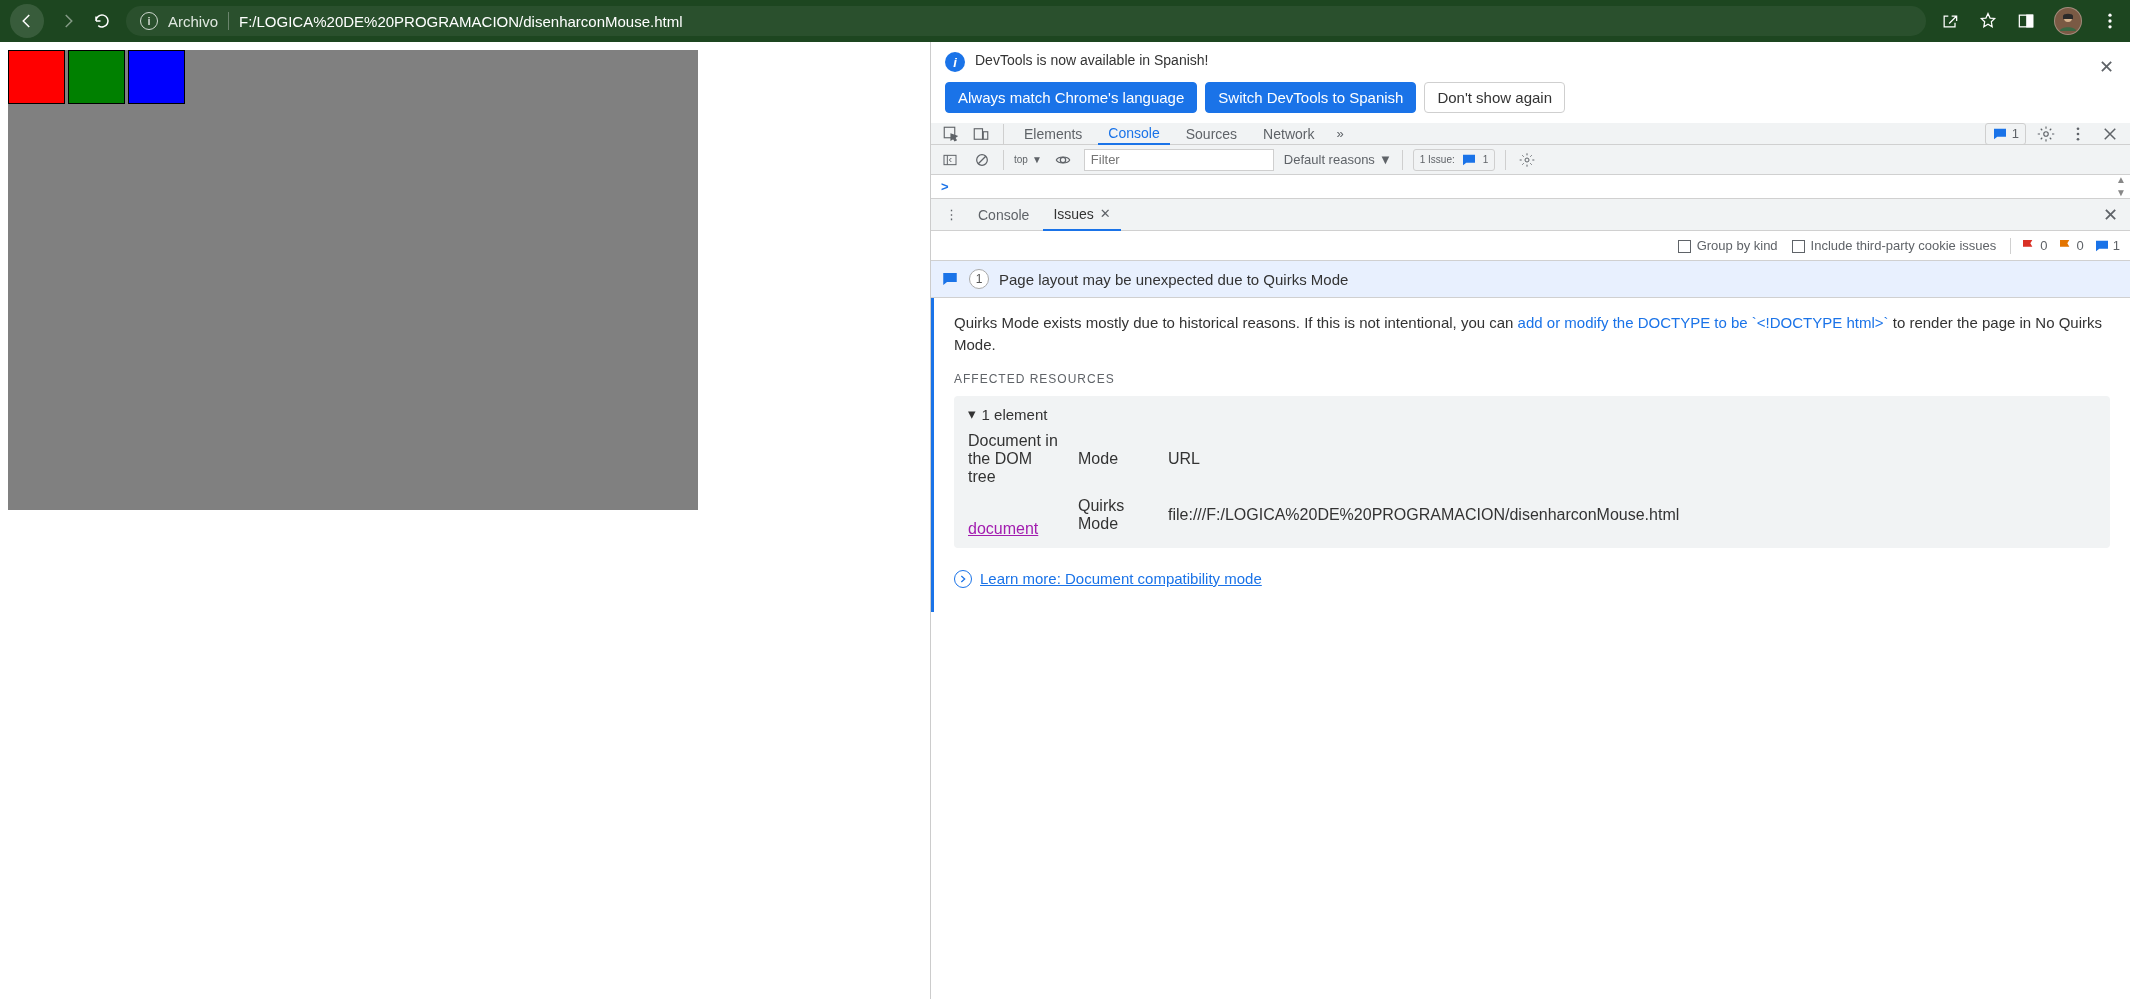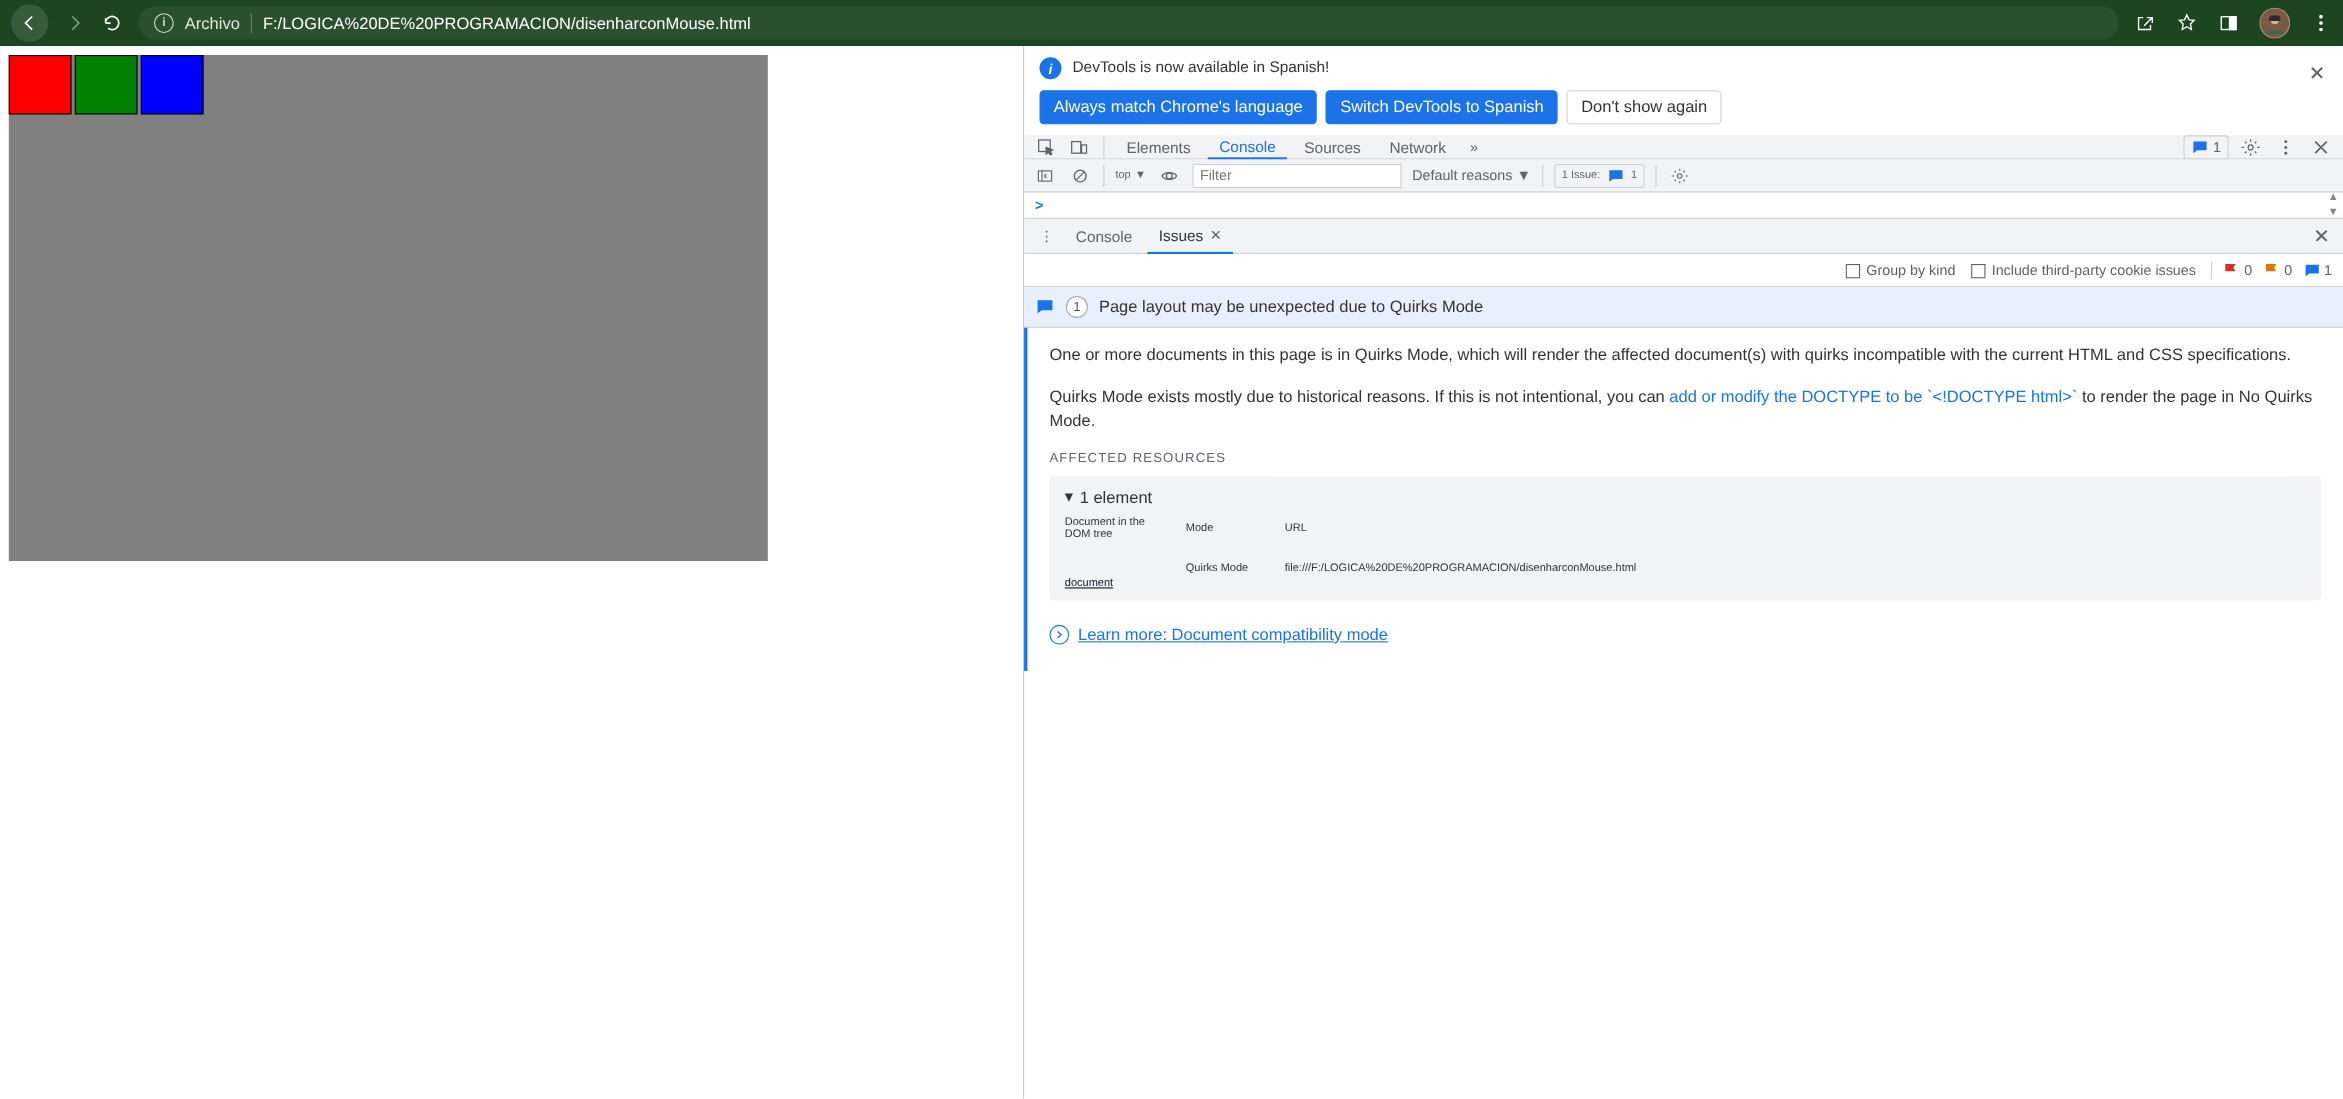--- a/index.html
+++ b/index.html
@@ -88,23 +88,23 @@
   .issue-row .count-circle{width:20px;height:20px;border-radius:50%;border:1px solid #aaa;background:#fff;display:flex;align-items:center;justify-content:center;font-size:12px;color:#555;}
   .issue-row .title{font-size:15px;color:#333;}
 
   .issue-detail { border-left:3px solid #1a73e8; padding:14px 20px 24px 20px; font-size:15px; color:#333;}
   .issue-detail p { margin-bottom:16px; line-height:1.45;}
   .issue-detail a { color:#1a73e8; text-decoration:none;}
   .aff-title { font-size:12px;letter-spacing:1px;color:#5f6368;margin:6px 0 10px;text-transform:uppercase;}
   .aff-box { background:#f1f3f4;border-radius:4px;padding:10px 14px;}
   .aff-head { font-size:15px;color:#333;margin-bottom:8px;}
   .aff-head .tri{display:inline-block;margin-right:6px;transform:translateY(-1px);}
-  .aff-table { display:grid;grid-template-columns: 90px 70px 1fr;gap:6px 20px;font-size:10px;color:#333;align-items:center;}
+  .aff-table { display:grid;grid-template-columns: 90px 70px 1fr;gap:6px 20px;font-size:16px;color:#333;align-items:center;}
   .aff-table .hdr{color:#333;}
-  .aff-table .doclink{color:#0f172a;text-decoration:underline;margin-top:28px;}
+  .aff-table .doclink{color:#a21caf;text-decoration:underline;margin-top:28px;}
   .learn-row{display:flex;align-items:center;gap:8px;margin-top:22px;}
   .learn-row .circ-arrow{width:18px;height:18px;border:1.5px solid #1a73e8;border-radius:50%;display:flex;align-items:center;justify-content:center;}
   .learn-row .circ-arrow svg{width:10px;height:10px;}
   .learn-row a{color:#1a73e8;text-decoration:underline;font-size:15px;}
 </style>
 </head>
 <body>
 
 <div class="browser-bar">
   <div class="back-circle">
@@ -327,21 +327,20 @@
 
     <div class="issue-row">
       <svg class="msg" viewBox="0 0 24 24">
           <path d="M3 4h18v12H8l-5 4z"></path>
         </svg>
       <div class="count-circle">1</div>
       <div class="title">Page layout may be unexpected due to Quirks Mode</div>
     </div>
 
     <div class="issue-detail">
-      <p>One or more documents in this page is in Quirks Mode, which will render the affected document(s) with quirks incompatible with the current HTML and CSS specifications.</p>
       <p>
         <span>Quirks Mode exists mostly due to historical reasons. If this is not intentional, you can </span><a href="#">add or modify the DOCTYPE to be `&lt;!DOCTYPE html&gt;`</a><span> to render the page in No Quirks Mode.</span>
       </p>
 
       <div class="aff-title">Affected Resources</div>
       <div class="aff-box">
         <div class="aff-head"><span class="tri">▾</span><span>1 element</span></div>
         <div class="aff-table">
           <div class="hdr">Document in the DOM tree</div>
           <div class="hdr">Mode</div>

